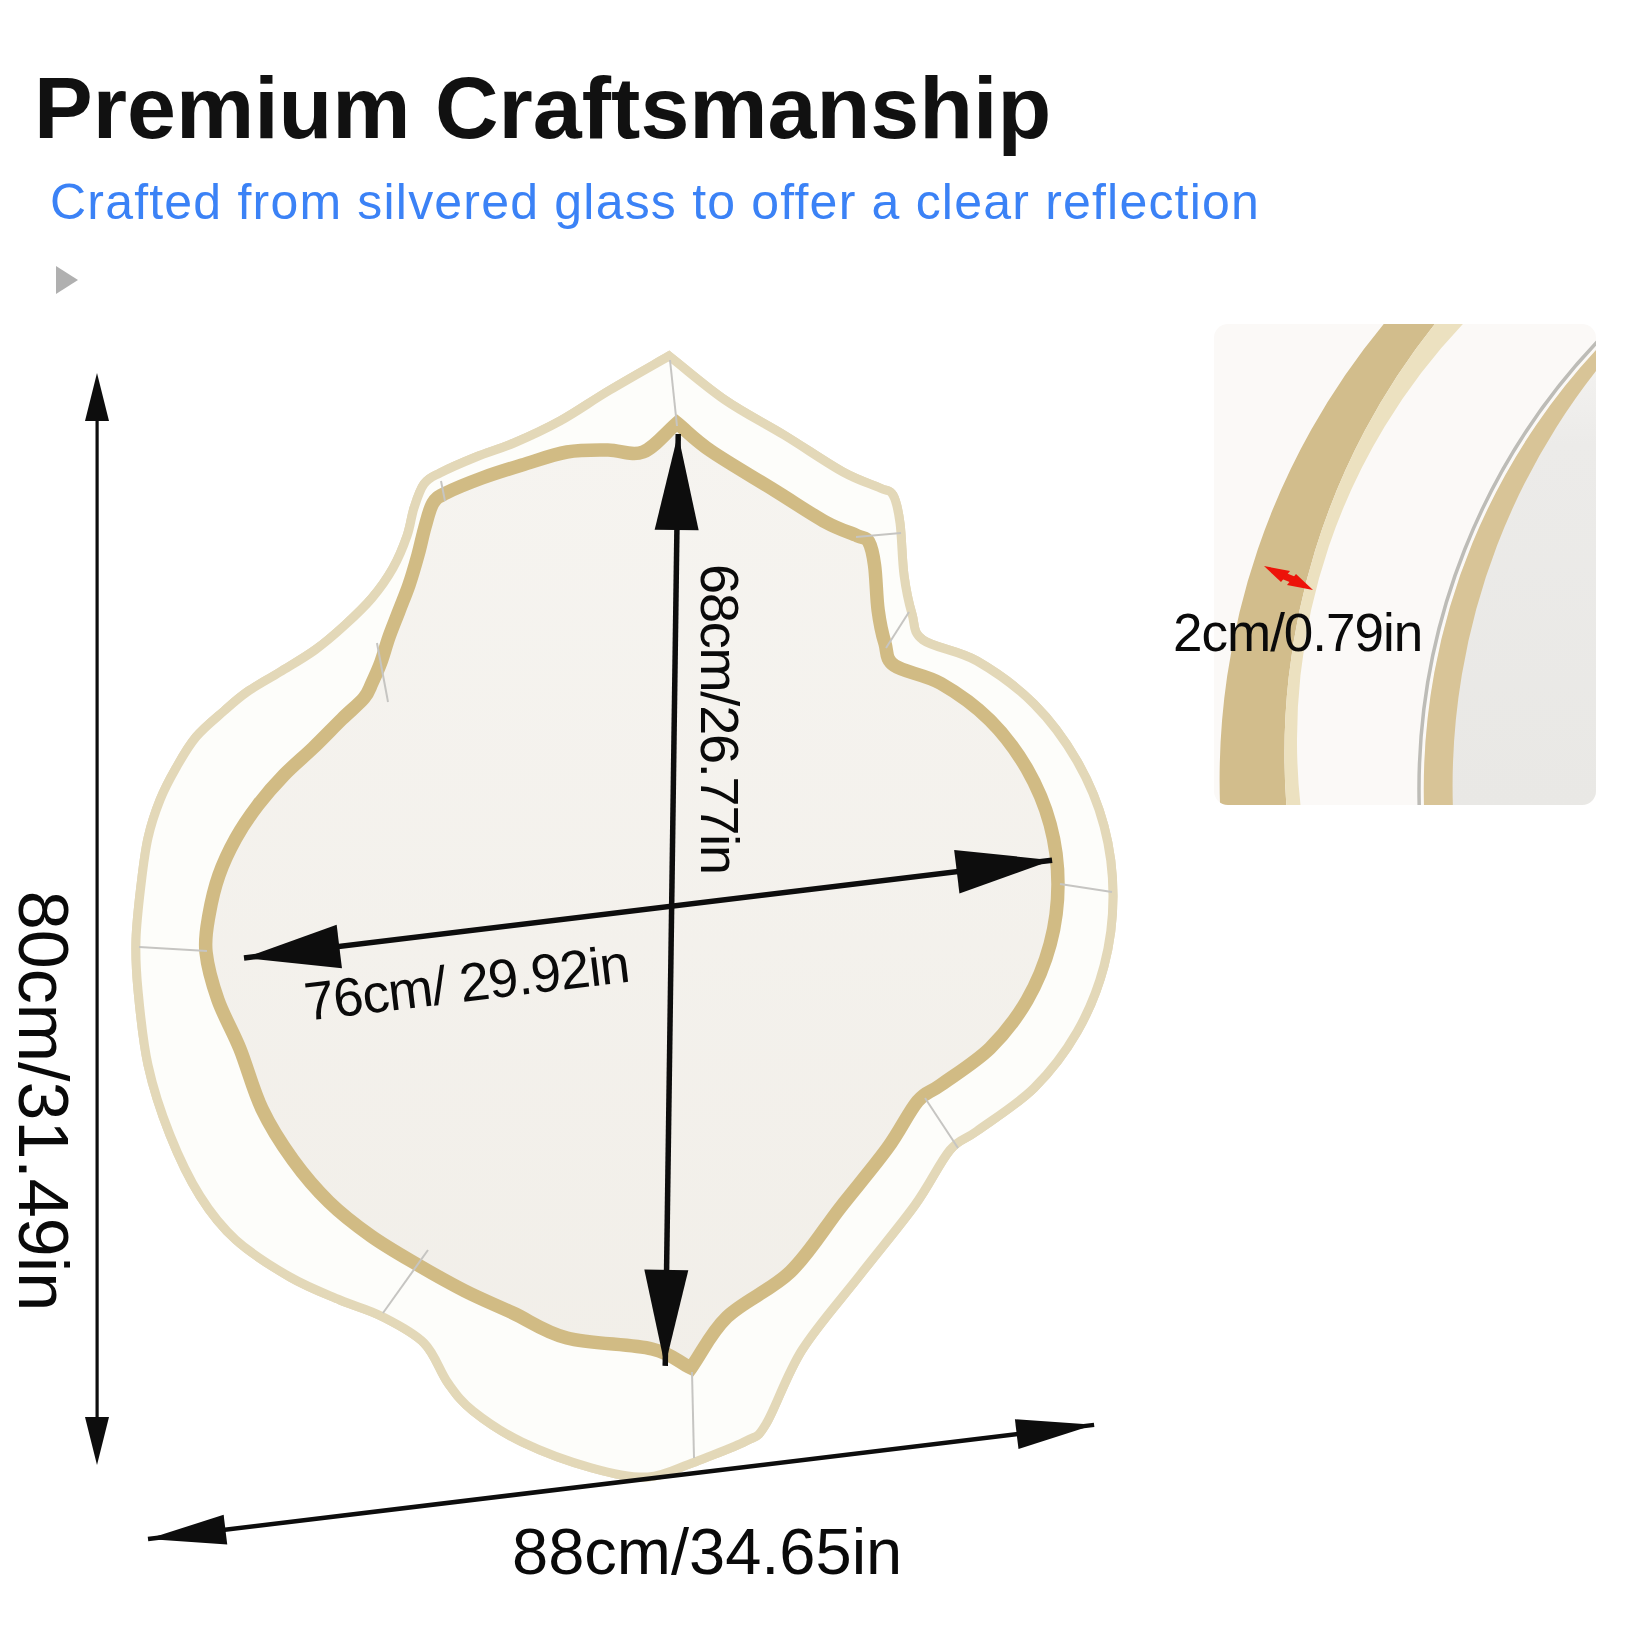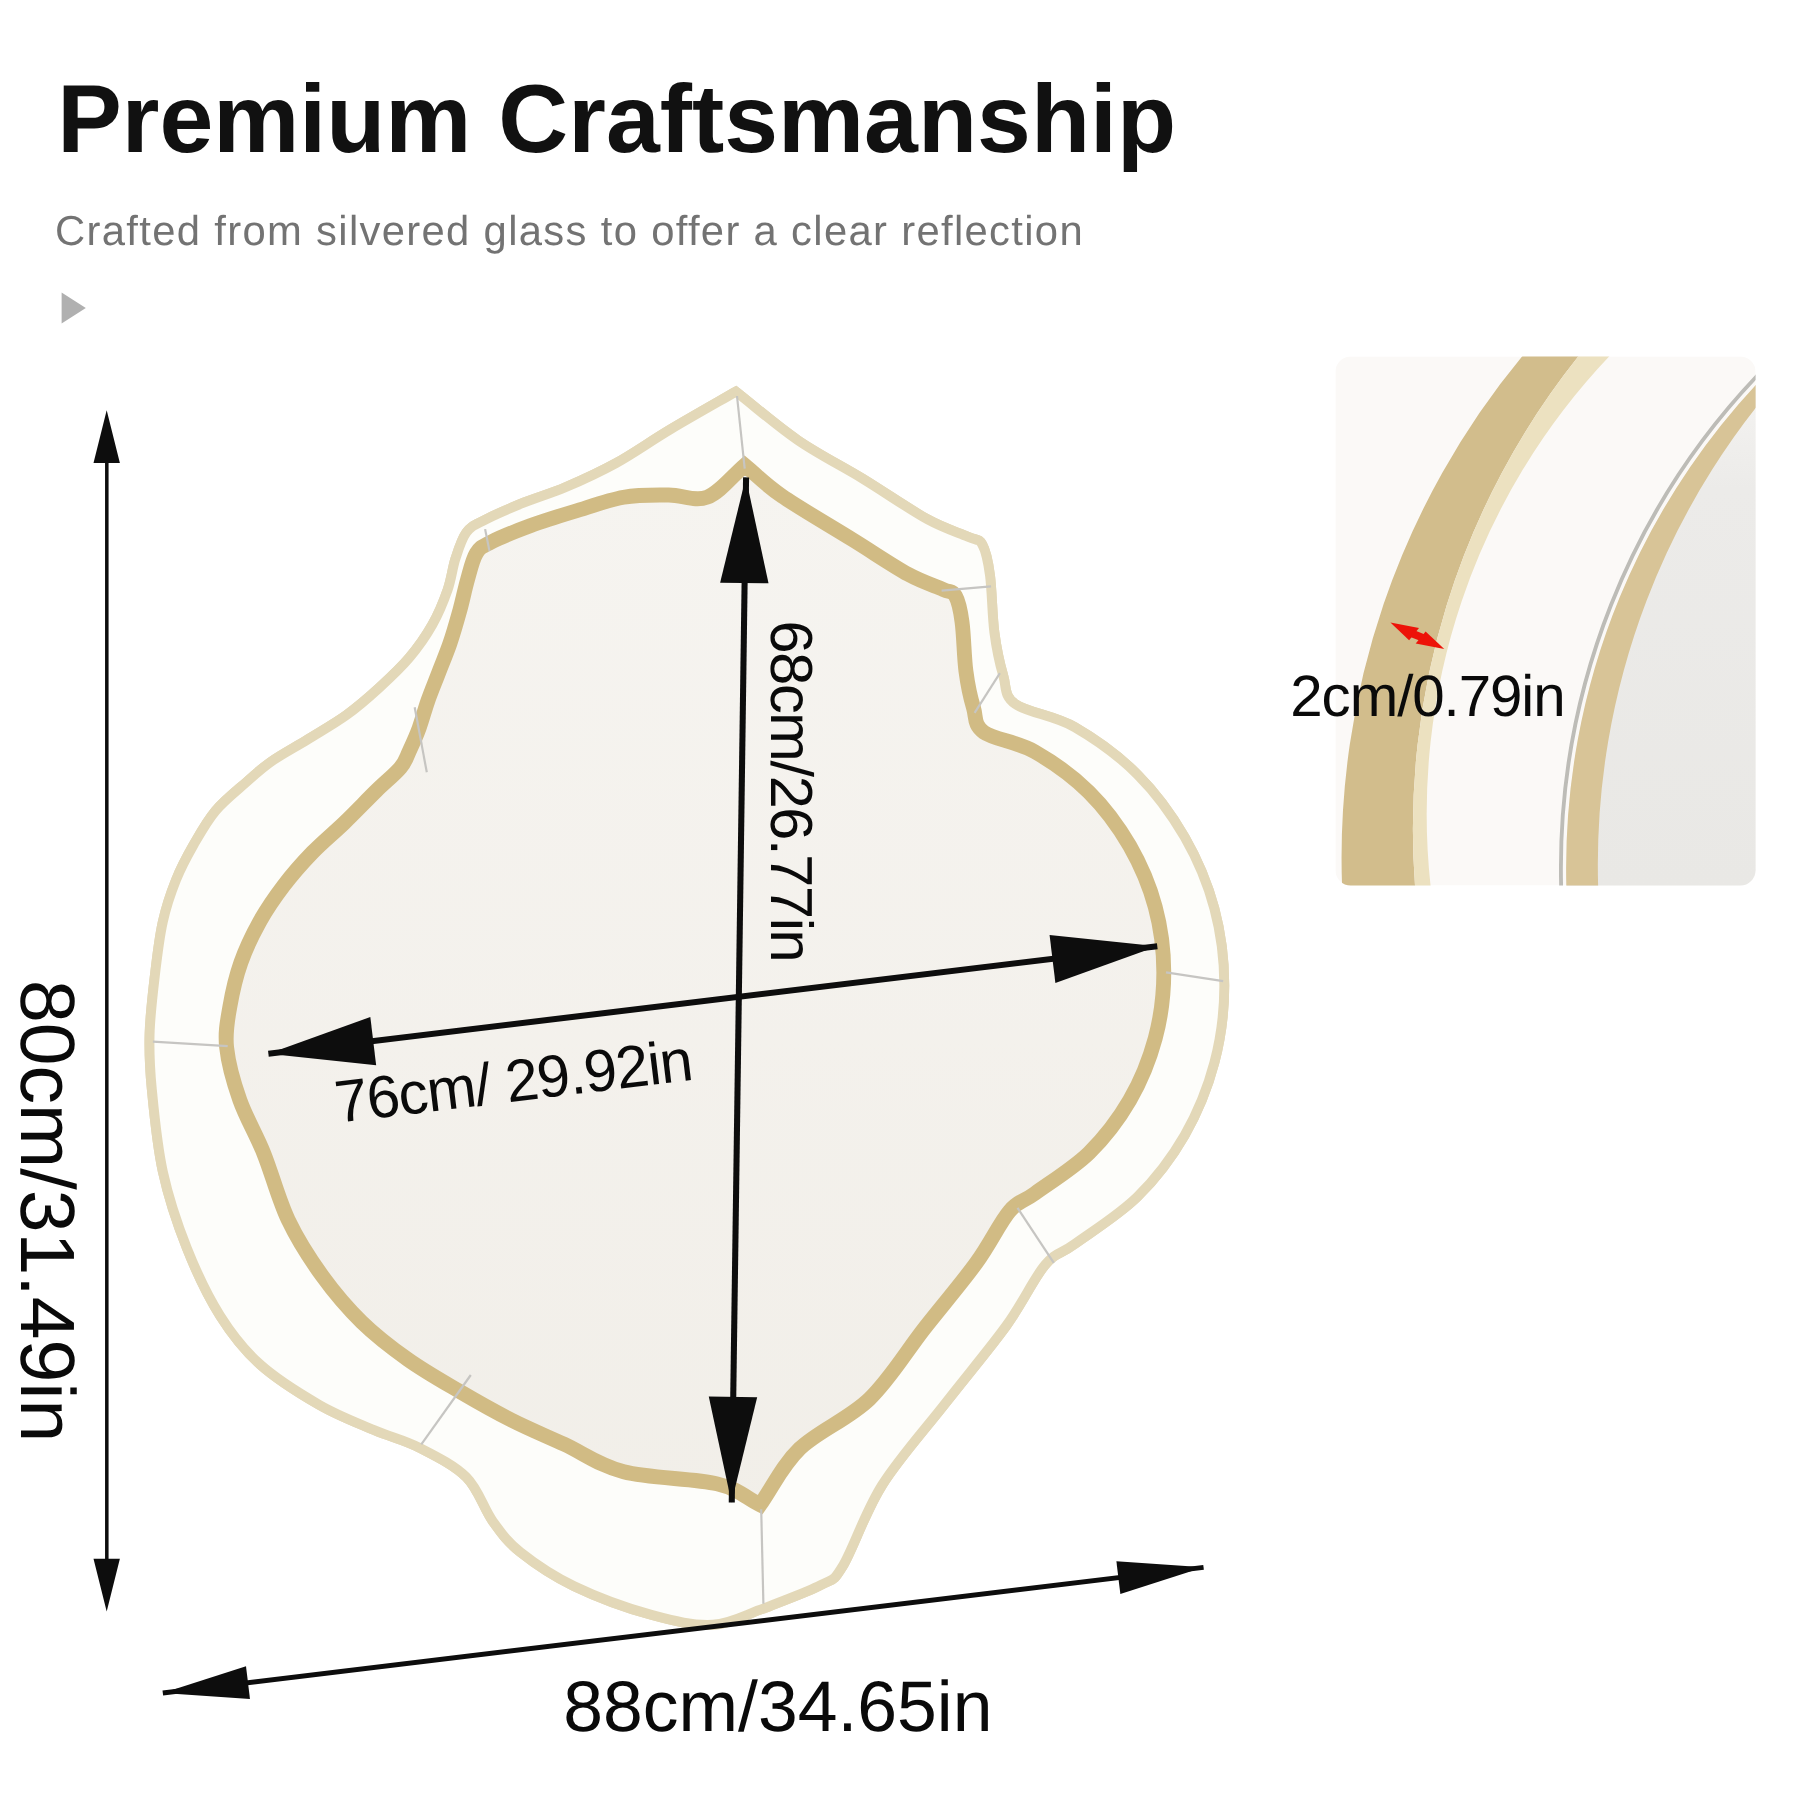--- a/index.html
+++ b/index.html
@@ -1,19 +1,19 @@
 <!DOCTYPE html>
 <html><head>
 <meta charset="utf-8">
 <style>
   html,body{margin:0;padding:0;background:#ffffff;}
   .page{position:relative;width:1650px;height:1650px;background:#ffffff;overflow:hidden;
         font-family:"Liberation Sans", sans-serif;}
-  .title{position:absolute;left:52px;top:57px;font-size:88px;font-weight:bold;color:#111;}
-  .subtitle{position:absolute;left:50px;top:190px;font-size:38px;letter-spacing:1.2px;color:#737373;}
+  .title{position:absolute;left:34px;top:57px;font-size:88px;font-weight:bold;color:#111;}
+  .subtitle{position:absolute;left:50px;top:173px;font-size:50px;letter-spacing:1.2px;color:#3b82f6;}
   svg{position:absolute;left:0;top:0;}
 </style>
 </head>
 <body>
 <div class="page">
   <div class="title">Premium Craftsmanship</div>
   <div class="subtitle">Crafted from silvered glass to offer a clear reflection</div>
   <svg width="1650" height="1650" viewBox="0 0 1650 1650">
 
     <path d="M 56,266 L 78,280 L 56,294 Z" fill="#b0b0b0"></path>

